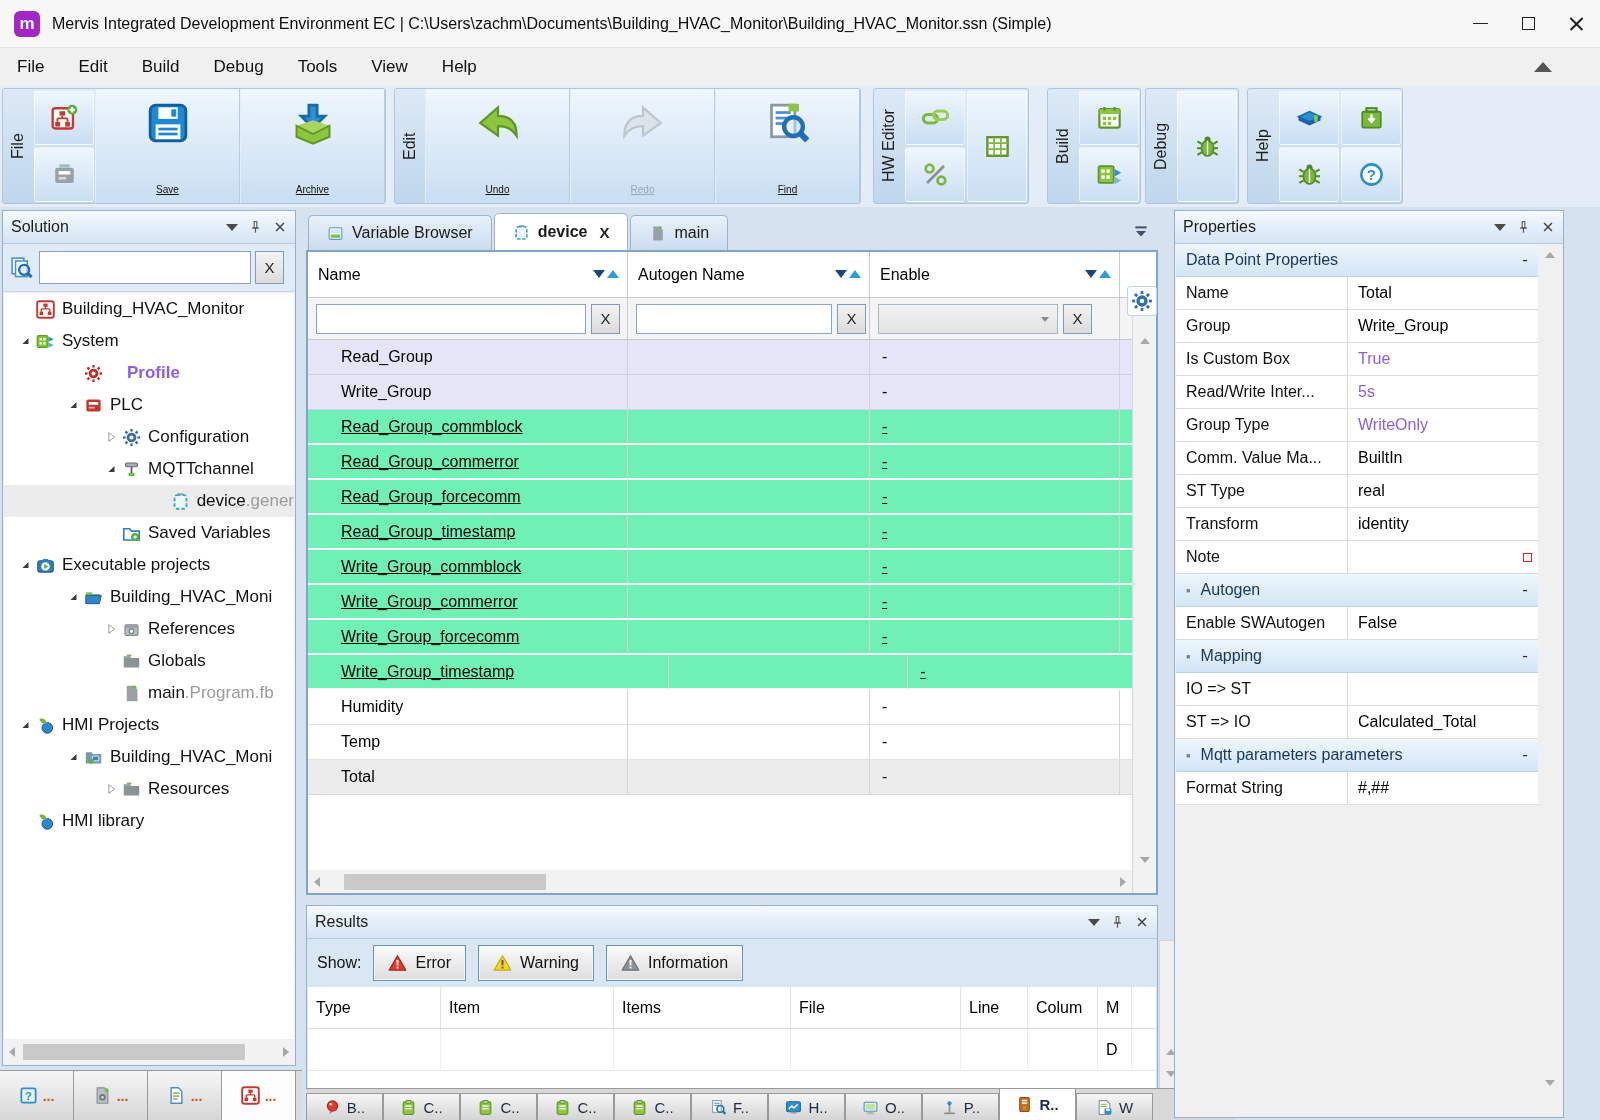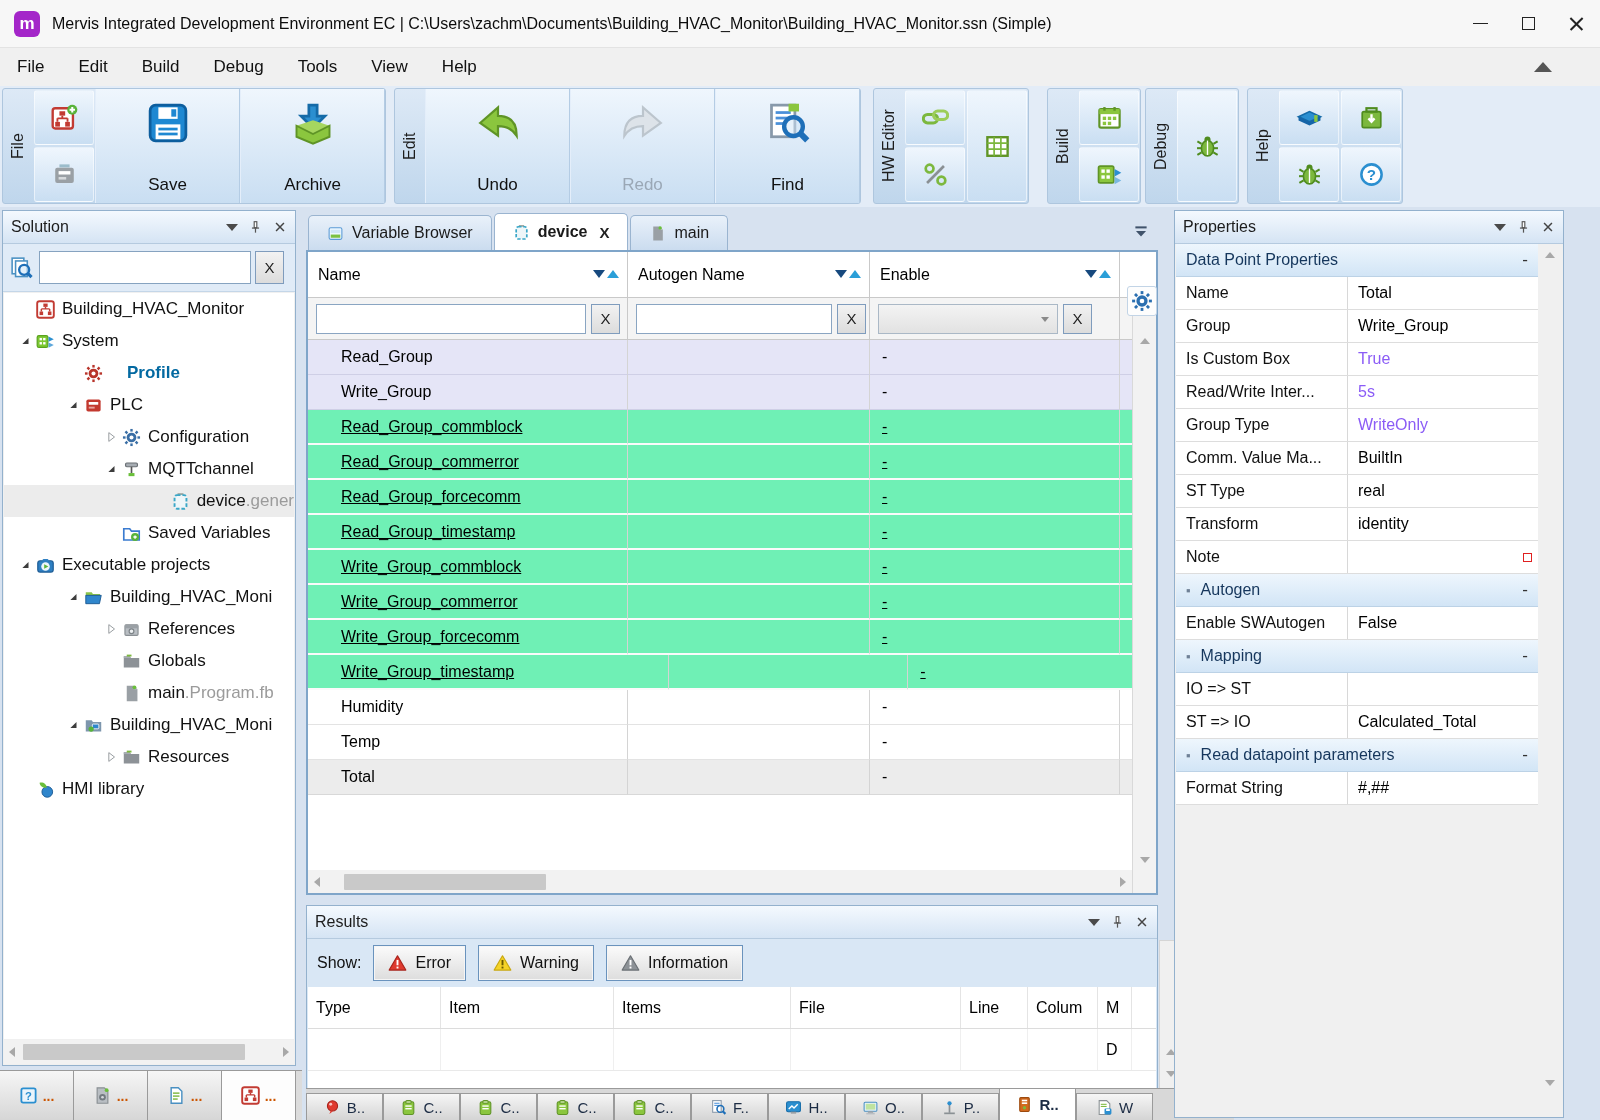--- a/index.html
+++ b/index.html
@@ -30,21 +30,21 @@
   
   #ribbon{left:0;top:86px;width:1600px;height:121px;background:#e3ecf7;display:flex;align-items:stretch;padding:2px 0 3px 2px;}
   .rgroup{display:flex;background:linear-gradient(#dde9f6,#bfd6ec);border:1px solid #aec6de;border-radius:3px;}
   .rlabel{writing-mode:vertical-rl;transform:rotate(180deg);text-align:center;font-size:16px;color:#1c1c1c;
     width:30px;display:grid;place-items:center;}
   .rcol{display:flex;flex-direction:column;width:62px;}
   .rsmall{flex:1;display:grid;place-items:center;background:linear-gradient(#eff6fd,#c9def2);
     border:1px solid rgba(255,255,255,.55);border-radius:3px;margin:1px;}
   .rbig{width:145px;display:flex;flex-direction:column;align-items:center;justify-content:space-between;
     padding:12px 0 8px;background:linear-gradient(#eff6fd,#c9def2);border-left:1px solid #e4eefa;border-right:1px solid #b4cce4;}
-  .rbig-label{font-size:17px;color:#111;}
+  .rbig-label{font-size:10px;color:#111;text-decoration:underline;}
   .rbig.disabled .rbig-label{color:#9aa7b5;}
   .g0{margin-right:8px;} .g1{margin-right:12px;} .g2{margin-right:18px;} .g3{margin-right:4px;} .g4{margin-right:8px;}
 
   .ic{display:inline-block;line-height:0;flex:none;}
   .ic svg{width:100%;height:100%;}
 
   
   .panel{background:#f0f0f0;border:1px solid #93b1cd;}
   .phead{height:33px;background:linear-gradient(#f4f9fe,#d5e4f4);border-bottom:1px solid #b5cadf;
     display:flex;align-items:center;padding:7px 8px;font-size:16px;color:#1c1c1c;}
@@ -55,21 +55,21 @@
   #solution-panel{left:2px;top:210px;width:294px;height:856px;}
   #sol-search{height:48px;background:#e0ebf7;display:flex;align-items:center;padding:0 6px;border-bottom:1px solid #c4d6e8;}
   #sol-search input{width:212px;height:33px;border:1px solid #86a3c0;margin-left:5px;font-size:15px;padding:0 4px;}
   .xbtn{width:29px;height:33px;margin-left:4px;background:linear-gradient(#f2f2f2,#dcdcdc);
     border:1px solid #7f9cbd;display:grid;place-items:center;font-size:15px;color:#222;}
   #sol-tree{position:absolute;top:82px;left:1px;right:1px;bottom:26px;background:#fff;overflow:hidden;}
   .titem{height:32px;display:flex;align-items:center;font-size:17px;color:#111;white-space:nowrap;}
   .titem.selected{background:#ececec;}
   .exp{width:22px;height:16px;display:grid;place-items:center;}
   .tlabel{margin-left:7px;}
-  .tlabel.bold{font-weight:bold;color:#0369a1;margin-left:24px;}
+  .tlabel.bold{font-weight:bold;color:#8b5cf6;margin-left:24px;}
   .tsuffix{color:#9b9b9b;}
   .lvl0{padding-left:10px;} .lvl1{padding-left:10px;} .lvl2{padding-left:58px;}
   .lvl3{padding-left:96px;} .lvl4{padding-left:156px;}
   .hscroll{position:absolute;left:1px;right:1px;bottom:1px;height:24px;background:#f2f2f2;display:flex;align-items:center;}
   .vtrack{background:#f2f2f2;}
   .thumb{background:#c9c9c9;height:16px;border-radius:1px;}
   .arrL{width:0;height:0;border-top:5px solid transparent;border-bottom:5px solid transparent;border-right:6px solid #a8a8a8;}
   .arrR{width:0;height:0;border-top:5px solid transparent;border-bottom:5px solid transparent;border-left:6px solid #a8a8a8;}
   .arrU{width:0;height:0;border-left:5px solid transparent;border-right:5px solid transparent;border-bottom:6px solid #a8a8a8;}
   .arrD{width:0;height:0;border-left:5px solid transparent;border-right:5px solid transparent;border-top:6px solid #a8a8a8;}
@@ -558,20 +558,33 @@
       <div class="titem lvl3">
         <span class="exp"></span>
         <span class="ic" style="width:19px;height:19px"><svg viewBox="0 0 16 16">
             <path d="M4 1.5h6l3 3v10H4z" fill="#9aa0a5"></path>
             <path d="M10 1.5l3 3h-3z" fill="#c6cbd0"></path>
             <circle cx="10.5" cy="2.8" r="1.6" fill="#6abf3a"></circle>
           </svg></span>
         <span class="tlabel">main</span>
         <span class="tsuffix">.Program.fb</span>
       </div>
+      <div class="titem lvl1">
+        <span class="exp">
+          <svg viewBox="0 0 16 16" width="14" height="14">
+            <path d="M12 4.5v7h-7z" fill="#3c3c3c"></path>
+          </svg>
+        </span>
+        <span class="ic" style="width:19px;height:19px"><svg viewBox="0 0 16 16">
+            <circle cx="9.5" cy="10" r="4.5" fill="#2f86cc"></circle>
+            <circle cx="9.5" cy="10" r="4.5" fill="none" stroke="#1d5c95" stroke-width="0.8"></circle>
+            <path d="M9 6.5C9 3.2 5.8 1.5 3 2.3 3.4 5.3 6 6.9 9 6.5z" fill="#6abf3a"></path>
+          </svg></span>
+        <span class="tlabel">HMI Projects</span>
+      </div>
       <div class="titem lvl2">
         <span class="exp">
           <svg viewBox="0 0 16 16" width="14" height="14">
             <path d="M12 4.5v7h-7z" fill="#3c3c3c"></path>
           </svg>
         </span>
         <span class="ic" style="width:19px;height:19px"><svg viewBox="0 0 16 16">
             <path d="M1.5 3.5h5l1 1.5h7v8h-13z" fill="#7d96ad"></path>
             <rect x="7" y="6.8" width="5.5" height="4" rx="0.8" fill="#2f86cc" stroke="#fff" stroke-width="0.7"></rect>
             <circle cx="6" cy="11" r="2.2" fill="#59b33a"></circle>
@@ -1070,21 +1083,21 @@
       <div class="prow">
         <div class="plabel">IO =&gt; ST</div>
         <div class="pvalue"></div>
       </div>
       <div class="prow">
         <div class="plabel">ST =&gt; IO</div>
         <div class="pvalue">Calculated_Total</div>
       </div>
       <div class="psection">
         <span class="pbullet">▪</span>
-        <span>Read datapoint parameters</span>
+        <span>Mqtt parameters parameters</span>
         <span class="minus">-</span>
       </div>
       <div class="prow">
         <div class="plabel">Format String</div>
         <div class="pvalue">#,##</div>
       </div>
     </div>
   <div id="prop-vscroll">
     <span class="arrU" style="position:absolute;top:8px;left:7px"></span>
     <span class="arrD" style="position:absolute;bottom:30px;left:7px"></span>

